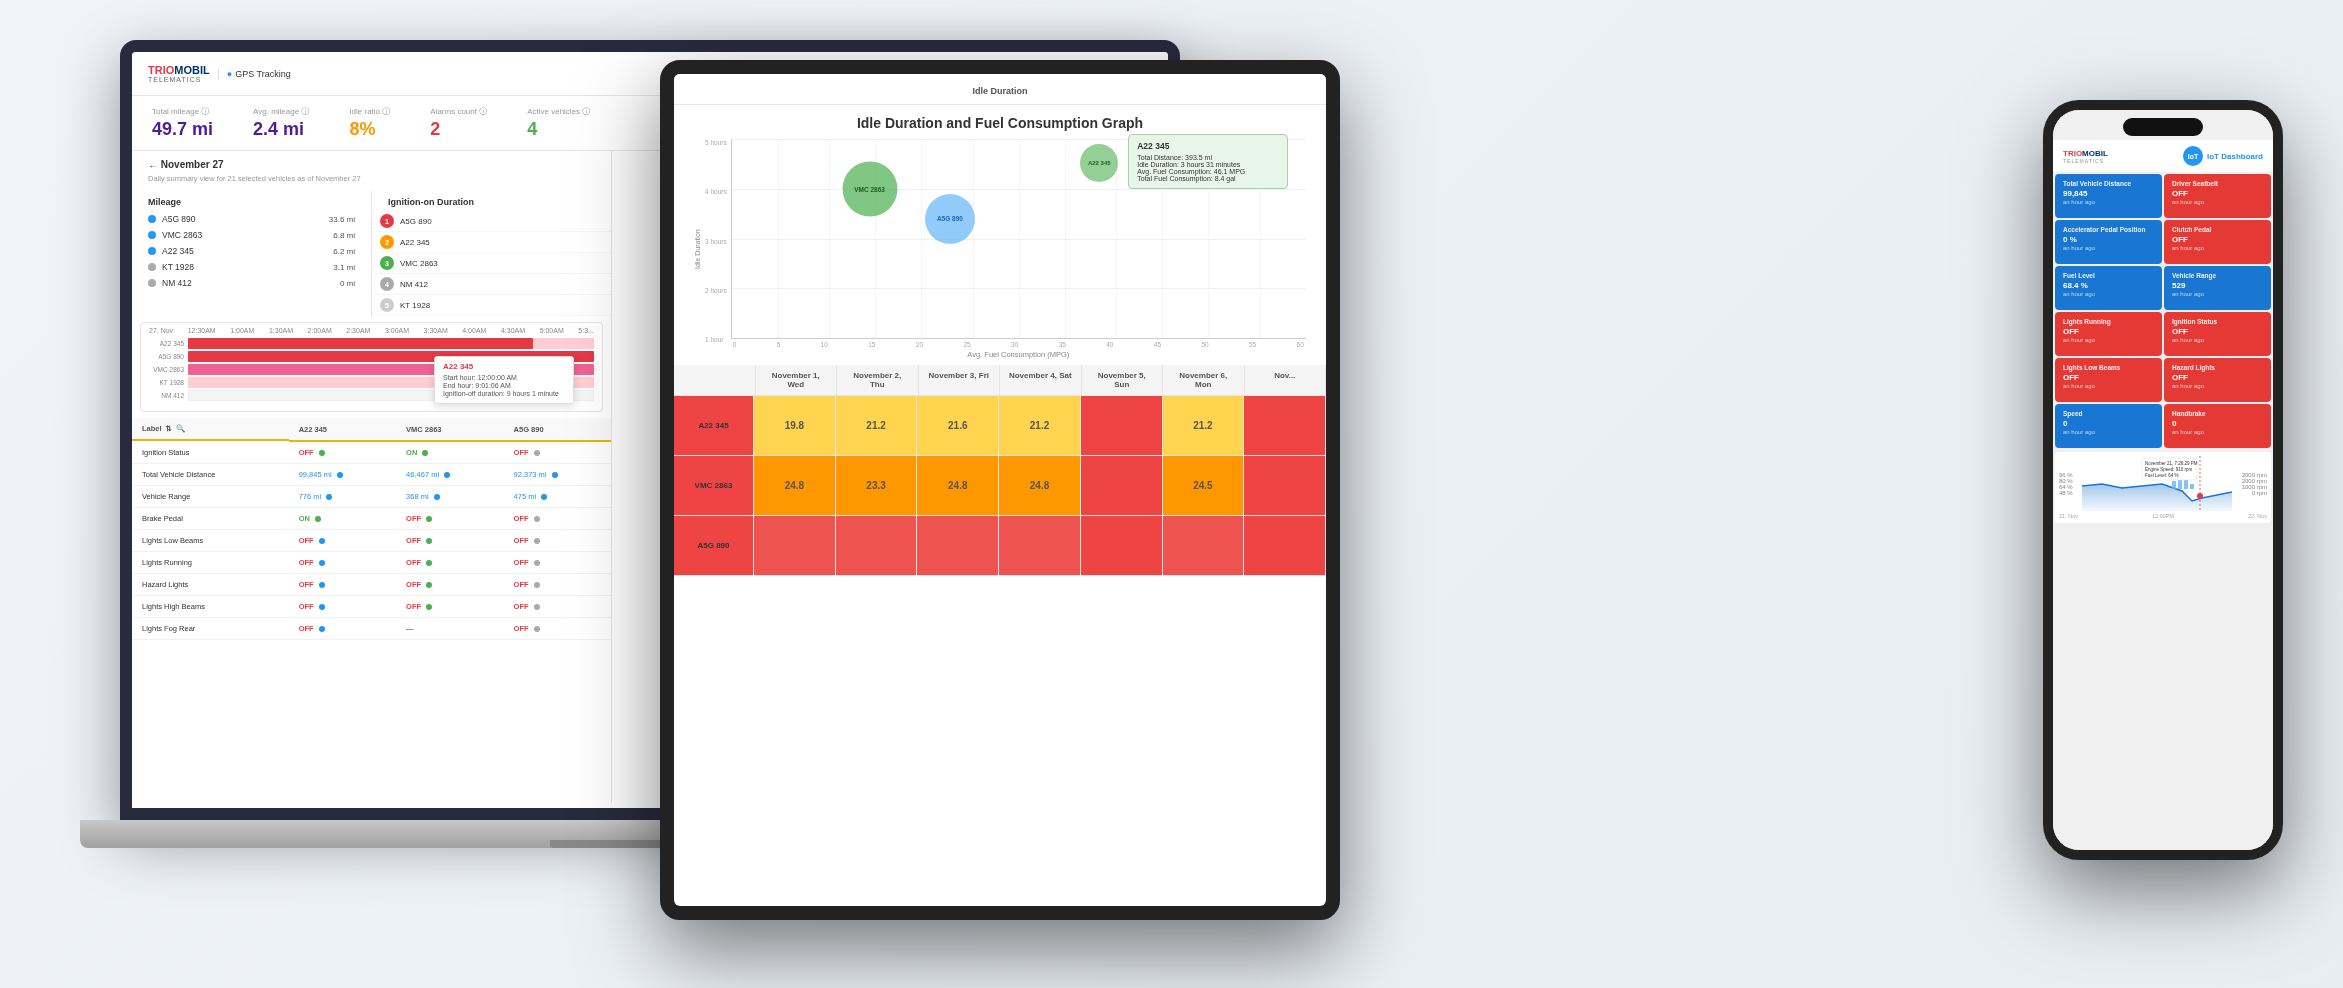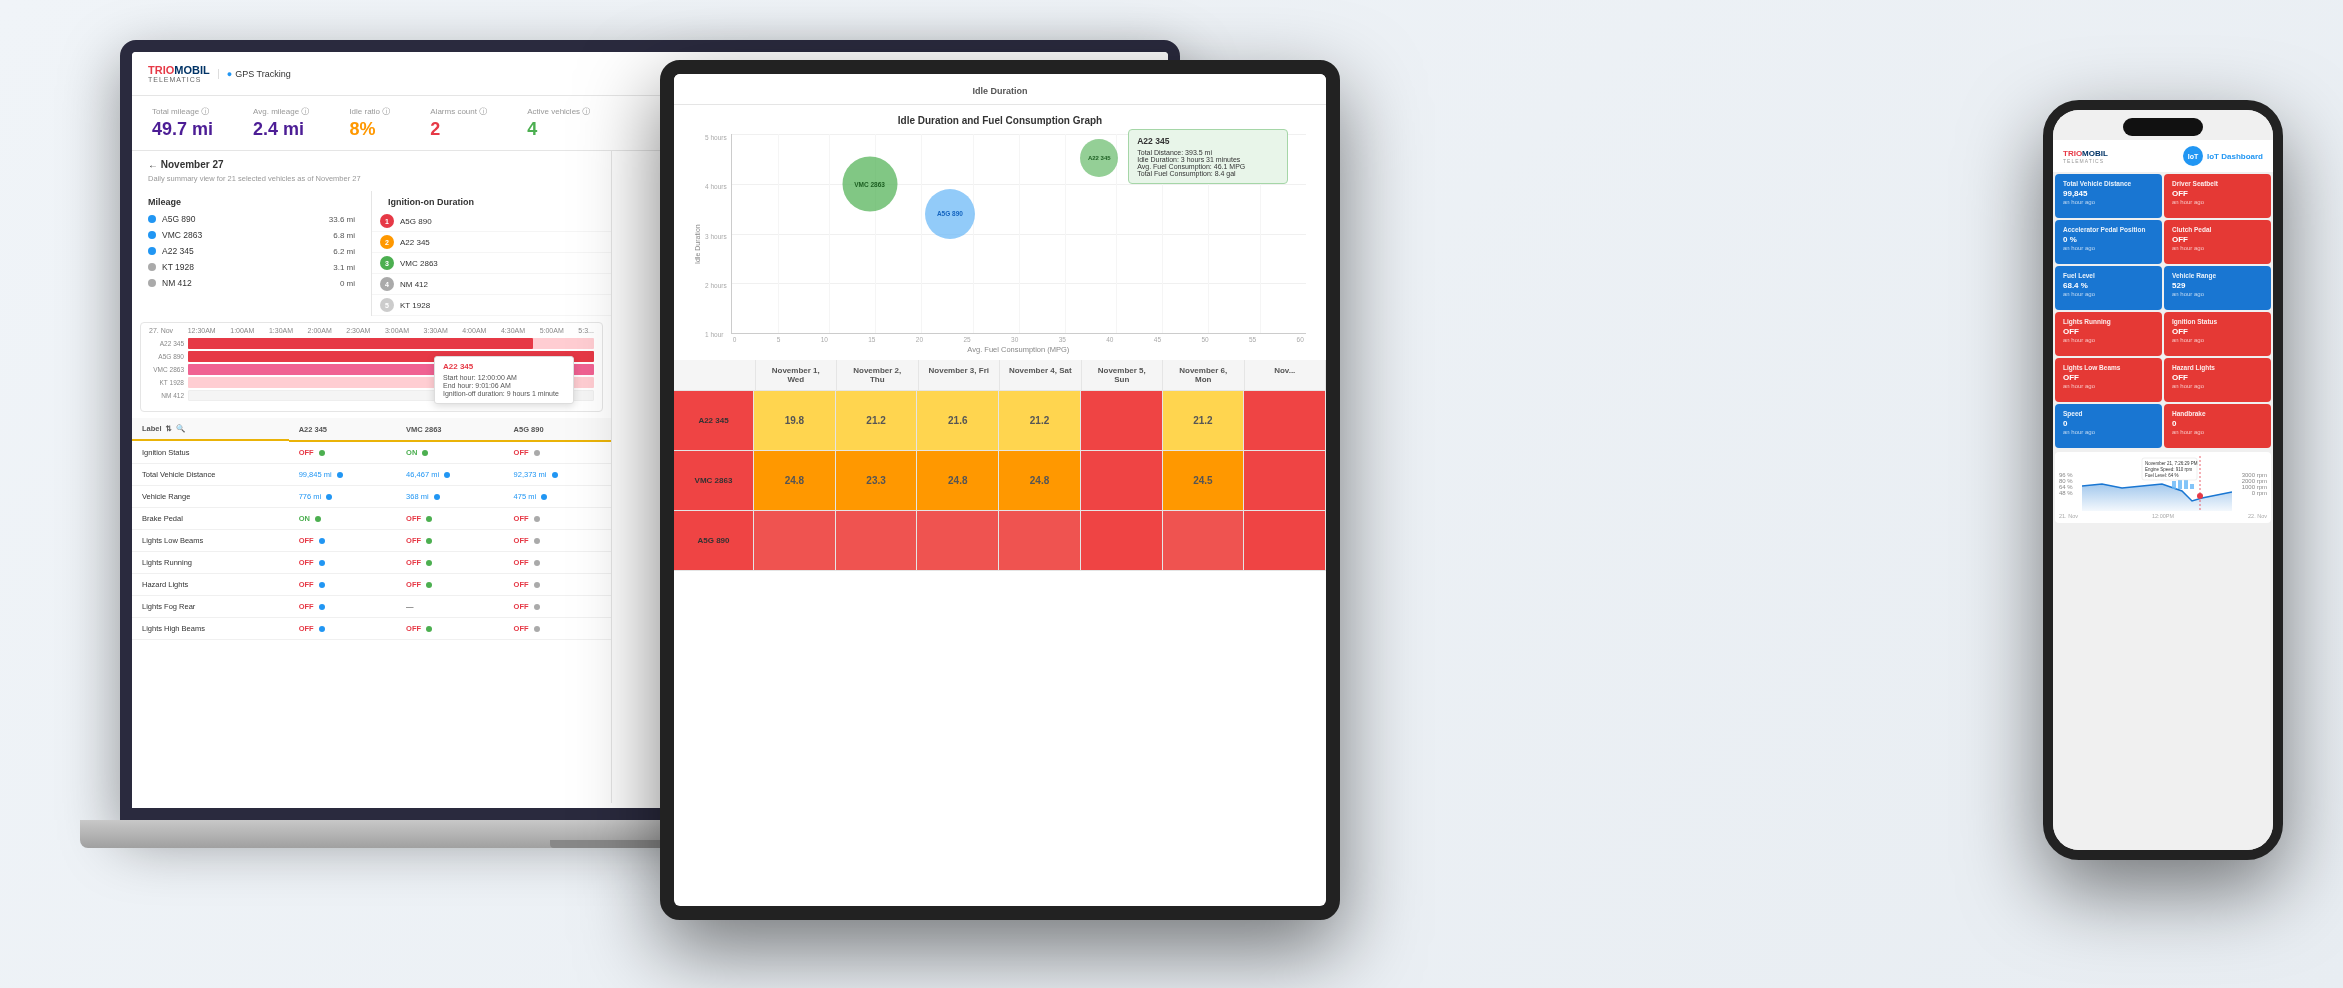--- a/index.html
+++ b/index.html
@@ -287,21 +287,21 @@
     .dot-inline {
       display: inline-block;
       width: 6px;
       height: 6px;
       border-radius: 50%;
       margin-left: 3px;
       vertical-align: middle;
     }
     .val-blue { color: #2196f3; }
     .chart-title {
-      font-size: 10px;
+      font-size: 14px;
       font-weight: 600;
       color: #333;
       text-align: center;
       margin-bottom: 8px;
     }
     .scatter-bubble {
       position: absolute;
       border-radius: 50%;
       display: flex;
       align-items: center;
@@ -775,42 +775,42 @@
                   <td>
                     <span class="status-off">OFF</span>
                     <span class="dot-inline" style="background:#4caf50;"></span>
                   </td>
                   <td>
                     <span class="status-off">OFF</span>
                     <span class="dot-inline" style="background:#aaa;"></span>
                   </td>
                 </tr>
                 <tr>
-                  <td>Lights Fog Rear</td>
+                  <td>Lights High Beams</td>
                   <td>
                     <span class="status-off">OFF</span>
                     <span class="dot-inline" style="background:#2196f3;"></span>
                   </td>
                   <td>
-                    <span>—</span>
+                    <span class="status-off">OFF</span>
+                    <span class="dot-inline" style="background:#4caf50;"></span>
                   </td>
                   <td>
                     <span class="status-off">OFF</span>
                     <span class="dot-inline" style="background:#aaa;"></span>
                   </td>
                 </tr>
                 <tr>
-                  <td>Lights High Beams</td>
+                  <td>Lights Fog Rear</td>
                   <td>
                     <span class="status-off">OFF</span>
                     <span class="dot-inline" style="background:#2196f3;"></span>
                   </td>
                   <td>
-                    <span class="status-off">OFF</span>
-                    <span class="dot-inline" style="background:#4caf50;"></span>
+                    <span>—</span>
                   </td>
                   <td>
                     <span class="status-off">OFF</span>
                     <span class="dot-inline" style="background:#aaa;"></span>
                   </td>
                 </tr>
               </tbody>
             </table>
           </div>
         </div>

